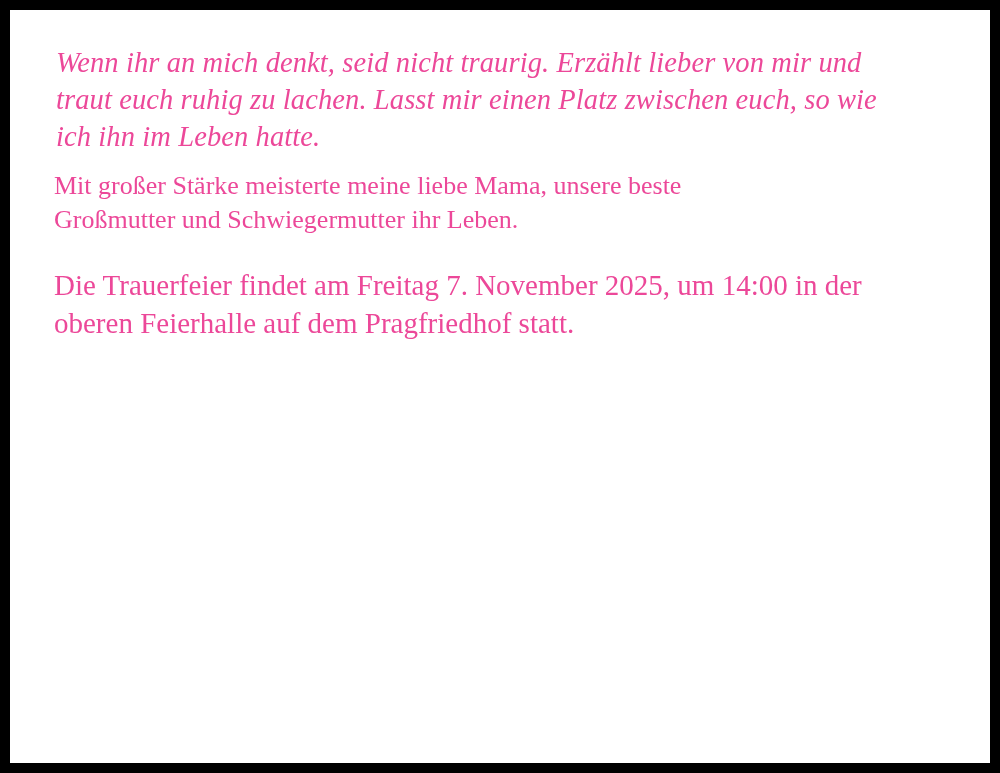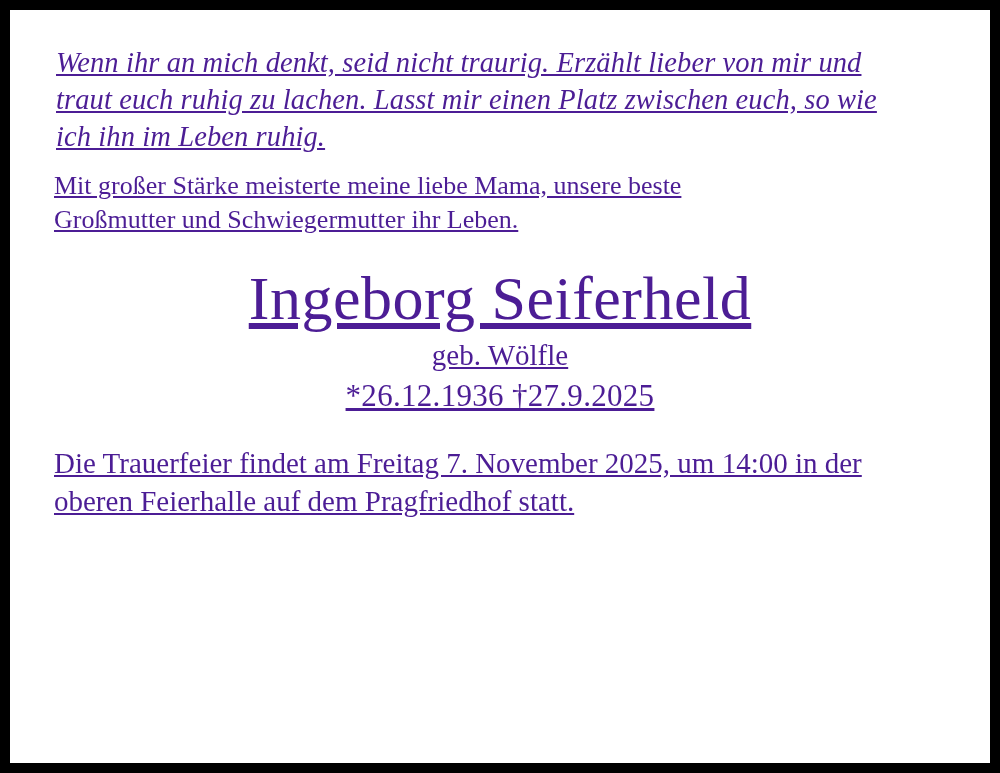--- a/index.html
+++ b/index.html
@@ -27,22 +27,21 @@
   }
   .inner {
     position: absolute;
     left: 10px;
     top: 10px;
     width: 980px;
     height: 753px;
     box-sizing: border-box;
     padding: 34px 42px 10px 42px;
     font-family: "Liberation Serif", "DejaVu Serif", serif;
-    color: #4c1d95;
-    text-decoration: underline;
+    color: #ec4899;
   }
   .verse {
     font-style: italic;
     font-size: 28.5px;
     line-height: 1.30;
     letter-spacing: 0.1px;
     margin: 0 0 14px 0;
     padding-left: 4px;
   }
   .verse-line {
@@ -106,33 +105,28 @@
 </head>
 <body>
 
 <div id="page">
   <div class="frame"></div>
   <div class="inner">
 
     <div class="verse">
       <span class="verse-line">Wenn ihr an mich denkt, seid nicht traurig. Erzählt lieber von mir und</span>
       <span class="verse-line">traut euch ruhig zu lachen. Lasst mir einen Platz zwischen euch, so wie</span>
-      <span class="verse-line">ich ihn im Leben ruhig.</span>
+      <span class="verse-line">ich ihn im Leben hatte.</span>
     </div>
 
     <div class="intro">
       <span class="intro-line">Mit großer Stärke meisterte meine liebe Mama, unsere beste</span>
       <span class="intro-line">Großmutter und Schwiegermutter ihr Leben.</span>
     </div>
 
-    <div class="name-block">
-      <div class="name">Ingeborg Seiferheld</div>
-      <div class="maiden">geb. Wölfle</div>
-      <div class="dates">*26.12.1936  †27.9.2025</div>
-    </div>
 
 
     <div class="footer">
       <span class="footer-line">Die Trauerfeier findet am Freitag 7. November 2025, um 14:00 in der</span>
       <span class="footer-line">oberen Feierhalle auf dem Pragfriedhof statt.</span>
     </div>
 
   </div>
 </div>
 

